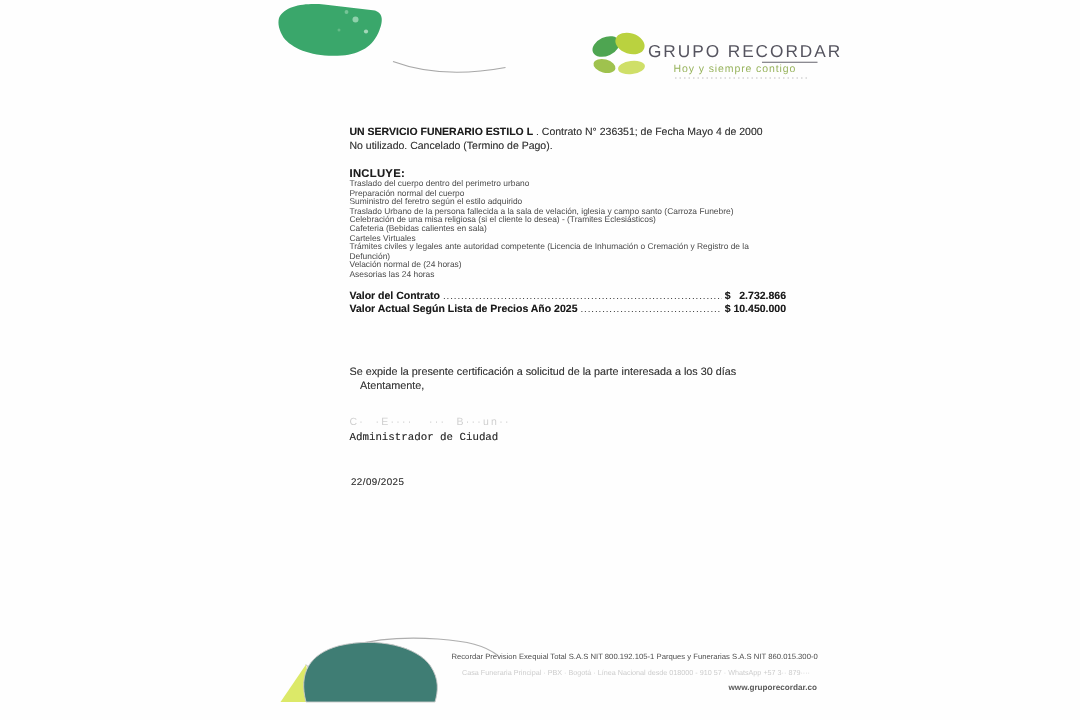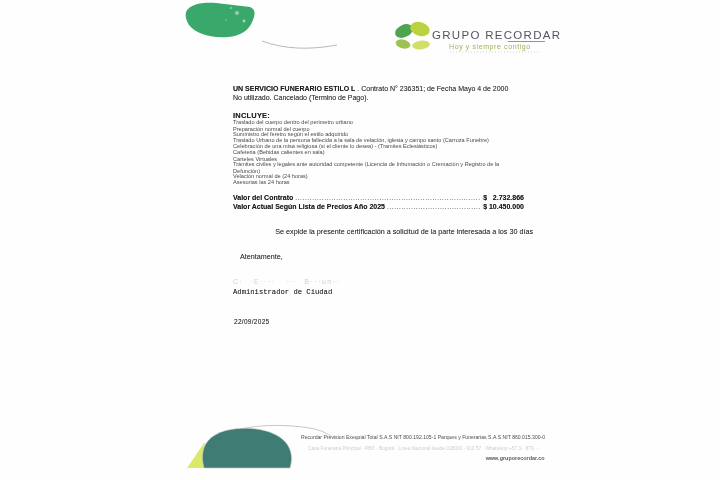--- a/index.html
+++ b/index.html
@@ -3,34 +3,34 @@
 <meta charset="utf-8">
 <style>
   html,body{margin:0;padding:0;background:#ffffff;}
   .canvas{
     position:relative;width:720px;height:480px;background:#fefefe;overflow:hidden;
     font-family:"Liberation Sans", sans-serif;color:#3d3d3d;
   }
   .abs{position:absolute;}
   .scan-layer{position:absolute;left:0;top:0;width:720px;height:480px;z-index:0;}
   .txt-layer{position:absolute;left:0;top:0;width:672px;height:480px;z-index:1;}
-  .soft{text-shadow:0 0 .4px rgba(60,60,60,.55);text-align:right;}
+  .soft{text-shadow:0 0 .4px rgba(60,60,60,.55);}
   .logo-name{font-size:11.5px;letter-spacing:1.3px;color:#55545f;font-weight:500;}
   .logo-tagline{font-size:7px;letter-spacing:.6px;color:#97b35c;}
   .h-line{font-size:7px;color:#3a3a3a;white-space:nowrap;}
   .h-bold{font-weight:bold;color:#1d1d1d;}
   .includes-title{font-size:7.5px;font-weight:bold;color:#1d1d1d;letter-spacing:.2px;}
   .includes{font-size:8px;line-height:8.6px;color:#4a4a4a;
     transform:scale(.70);transform-origin:left top;width:430px;white-space:nowrap;}
   .value-row{display:flex;align-items:baseline;width:291px;margin-bottom:2.2px;}
   .value-label{font-size:7px;font-weight:bold;color:#1b1b1b;white-space:nowrap;}
   .value-leader{flex:1;overflow:hidden;white-space:nowrap;font-size:6.5px;color:#2e2e2e;
     letter-spacing:.6px;margin:0 2px;}
   .value-amount{font-size:7px;font-weight:bold;color:#1b1b1b;white-space:pre;}
-  .cert{font-size:7.2px;line-height:9.6px;color:#3a3a3a;width:300px;}
+  .cert{font-size:7.2px;line-height:9.6px;color:#3a3a3a;width:300px;margin-top:16px;}
   .closing{font-size:7.2px;color:#3a3a3a;}
   .sig-faded{font-size:7px;color:#6b6b6b;opacity:.32;letter-spacing:1.5px;white-space:pre;}
   .sig-title{font-size:7.2px;color:#2f2f2f;font-family:Liberation Mono, monospace;}
   .doc-date{font-size:6.5px;color:#3a3a3a;letter-spacing:.3px;}
   .footer-1{font-size:8px;color:#4d4d4d;white-space:nowrap;text-align:right;
     transform:scale(.64);transform-origin:left top;width:419px;}
   .footer-2{font-size:8px;color:#6a6a6a;opacity:.34;white-space:nowrap;text-align:right;
     transform:scale(.60);transform-origin:left top;width:430px;}
   .footer-web{font-size:8px;color:#5b5b5b;font-weight:bold;white-space:nowrap;text-align:right;
     transform:scale(.68);transform-origin:left top;width:176px;}

